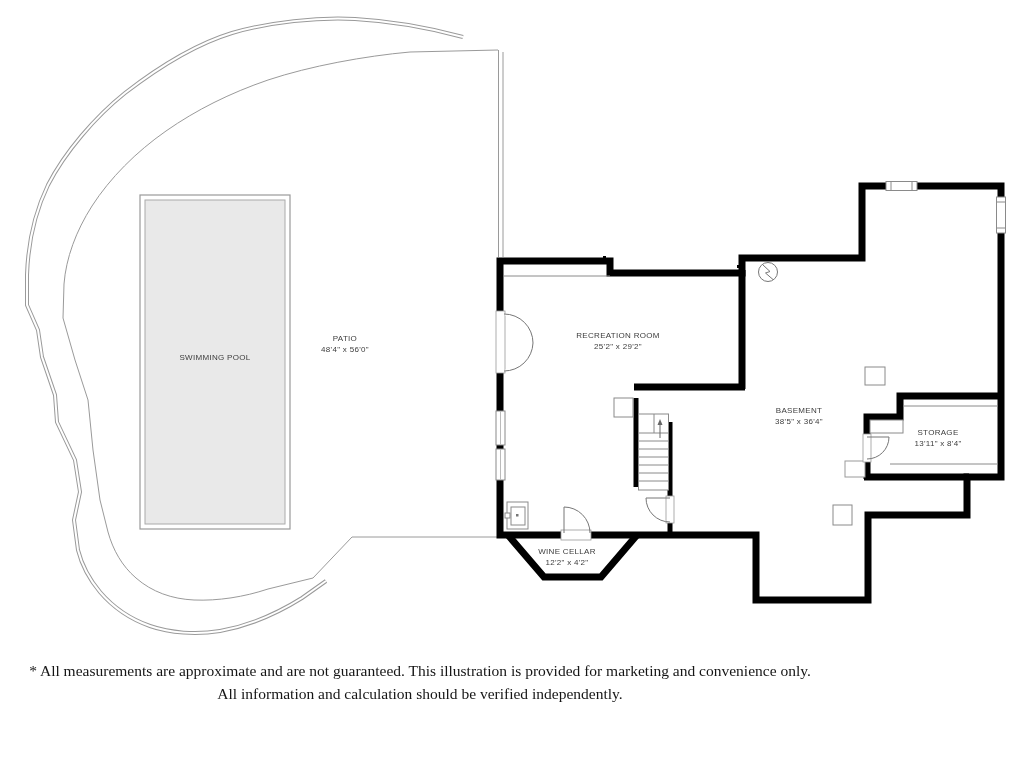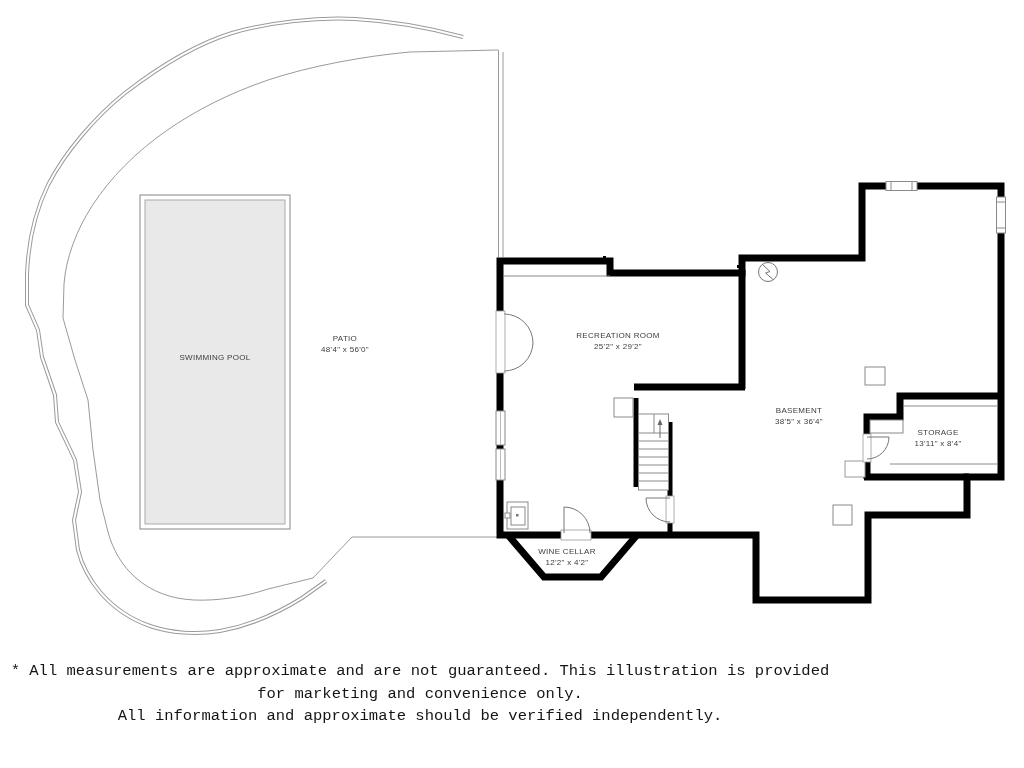--- a/index.html
+++ b/index.html
@@ -18,21 +18,21 @@
     letter-spacing:0.3px;
     text-anchor:middle;
   }
   .disclaimer{
     position:absolute;
     left:0;top:660px;width:840px;
     text-align:center;
     color:#151515;
     font-size:15.5px;
     line-height:22.5px;
-    font-family:Liberation Mono, monospace;
+    font-family:Liberation Serif, serif;
   }
 </style>
 </head>
 <body>
 
 <div class="page">
 
   <svg class="plan-svg" width="1024" height="768" viewBox="0 0 1024 768">
 
     <g>
@@ -173,16 +173,16 @@
       <text x="938" y="435">STORAGE</text>
       <text x="938" y="446">13'11" x 8'4"</text>
 
       <text x="567" y="554">WINE CELLAR</text>
       <text x="567" y="565">12'2" x 4'2"</text>
     </g>
   </svg>
 
   <div class="disclaimer">
     <div>* All measurements are approximate and are not guaranteed. This illustration is provided for marketing and convenience only.</div>
-    <div>All information and approximate should be verified independently.</div>
+    <div>All information and calculation should be verified independently.</div>
   </div>
 
 </div>
 
 </body></html>

